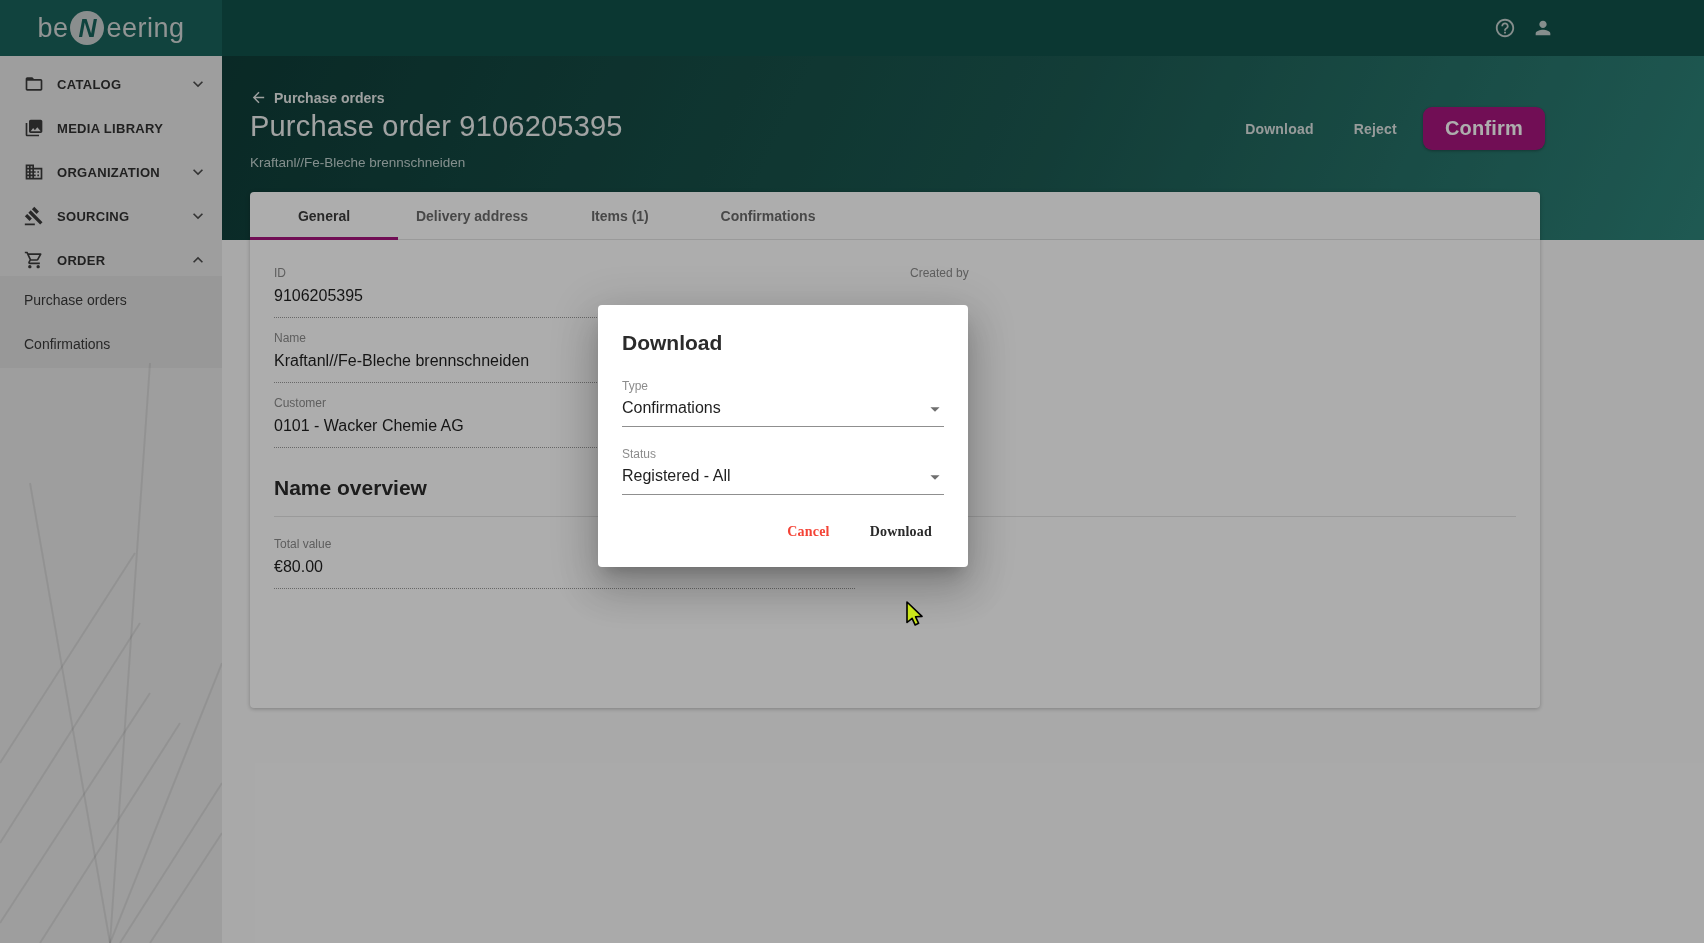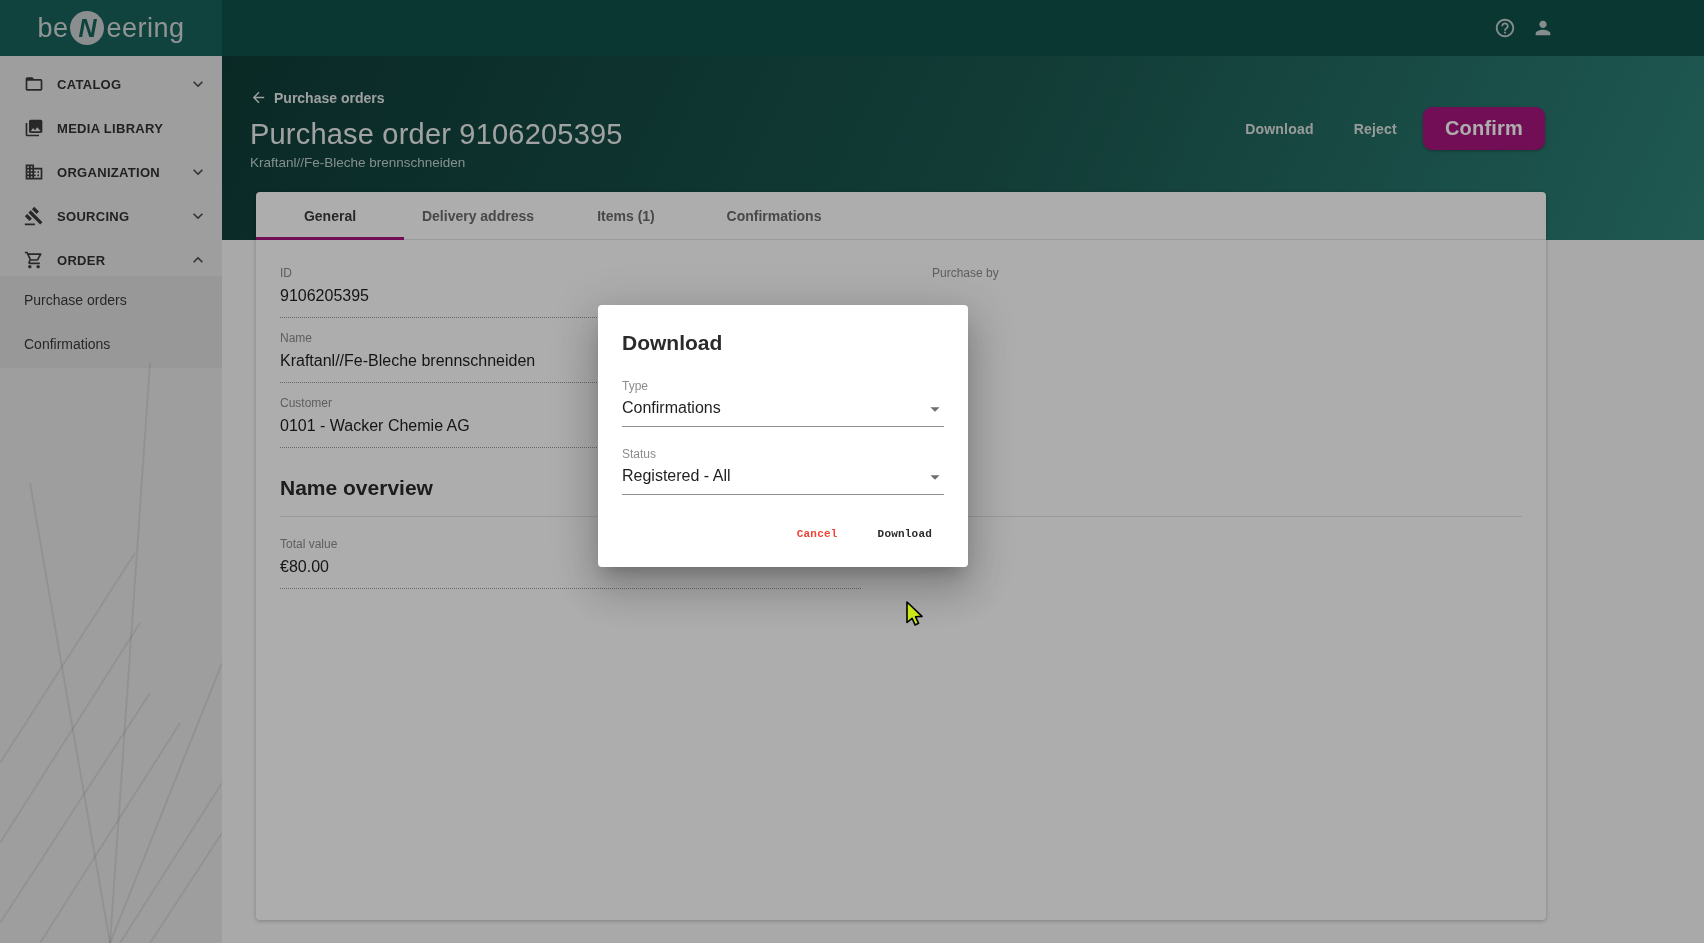--- a/index.html
+++ b/index.html
@@ -37,43 +37,43 @@
   .submenu { background:rgba(0,0,0,0.035); padding:2px 0; }
   .subnav-item { height:44px; display:flex; align-items:center; padding:0 24px;
     font-size:14px; color:#3a3a3a; cursor:pointer; }
 
   
   .main-header { position:absolute; left:222px; top:56px; width:1482px; height:184px;
     background:linear-gradient(115deg,#0f3d38 0%,#1c5a52 55%,#2e847a 100%); }
   .breadcrumb { position:absolute; left:28px; top:33px; display:flex; align-items:center;
     gap:7px; color:#e9edec; font-size:14px; font-weight:600; cursor:pointer; }
   .breadcrumb .back-ic { width:17px; height:17px; color:#e9edec; }
-  .page-title { position:absolute; left:28px; top:62px; font-size:29px; font-weight:400;
+  .page-title { position:absolute; left:28px; top:54px; font-size:29px; font-weight:400;
     color:#eef1f0; letter-spacing:0.2px; }
   .page-subtitle { position:absolute; left:28px; top:99px; font-size:13.5px;
     color:#c2d3d0; }
   .header-actions { position:absolute; right:159px; top:51px; display:flex;
     align-items:center; gap:12px; }
   .btn-text { background:none; border:none; font-family:inherit; font-size:14px;
     font-weight:600; color:#dfe5e4; padding:8px 14px; cursor:pointer; letter-spacing:0.2px; }
   .btn-confirm { background:#a7157e; color:#fff; border:none; border-radius:9px;
     font-family:inherit; font-size:20px; font-weight:600; padding:10px 22px;
     cursor:pointer; letter-spacing:0.2px; box-shadow:0 1px 3px rgba(0,0,0,0.3); }
 
   
-  .card { position:absolute; left:256px; top:192px; width:1290px; height:728px;
+  .card { position:absolute; left:250px; top:192px; width:1290px; height:516px;
     background:#fff; border-radius:4px; box-shadow:0 1px 4px rgba(0,0,0,0.25); z-index:6; }
   .tabbar { display:flex; height:48px; border-bottom:1px solid #e4e4e4; }
   .tab { width:148px; display:flex; align-items:center; justify-content:center;
     font-size:14px; font-weight:600; color:#6b6b6b; cursor:pointer; position:relative; }
   .tab.active { color:#3c3c3c; }
   .tab.active::after { content:""; position:absolute; left:0; right:0; bottom:-1px;
     height:3px; background:#a7157e; }
   .card-body { padding:26px 24px 0 24px; }
-  .field-row { display:flex; margin-bottom:13px;gap:16px; }
+  .field-row { display:flex; margin-bottom:13px; }
   .field { margin-bottom:0; }
   .field .f-label { font-size:12px; color:#8c8c8c; margin-bottom:7px; }
   .field .f-value { font-size:16px; color:#1f1f1f; padding-bottom:12px;
     border-bottom:1px dotted #9a9a9a; }
   .w-left { width:581px; }
   .w-right { width:330px; margin-left:55px; }
   .section-heading { font-size:21px; font-weight:600; color:#2b2b2b;
     margin:28px 0 16px 0; }
   .section-divider { border:none; border-top:1px solid #e4e4e4; margin:0 0 20px 0; }
 
@@ -85,21 +85,21 @@
                0 9px 46px 8px rgba(0,0,0,.12); }
   .dialog-title { font-size:21px; font-weight:600; color:#2b2b2b; margin-bottom:24px; }
   .select-field { position:relative; margin-bottom:20px; cursor:pointer; }
   .select-field .f-label { font-size:12px; color:#8c8c8c; margin-bottom:6px; }
   .select-field .f-value { font-size:16px; color:#1f1f1f; padding-bottom:9px;
     border-bottom:1px solid #8f8f8f; padding-right:26px; }
   .select-caret { position:absolute; right:-2px; bottom:7px; width:22px; height:22px;
     color:#6f6f6f; }
   .dialog-actions { position:absolute; right:24px; bottom:18px; display:flex;
     align-items:center; gap:16px; }
-  .dlg-btn { background:none; border:none; font-family:Liberation Mono, monospace; font-size:11px;
+  .dlg-btn { background:none; border:none; font-family:Liberation Serif, serif; font-size:14px;
     font-weight:700; padding:9px 12px; cursor:pointer; letter-spacing:0.2px; }
   .dlg-cancel { color:#f44336; }
   .dlg-download { color:#2a2a2a; }
 
   .cursor { position:absolute; left:903px; top:601px; z-index:200; pointer-events:none; }
 </style>
 </head>
 <body>
 
 <div class="topbar">
@@ -227,21 +227,21 @@
     <div class="tab">Items (1)</div>
     <div class="tab">Confirmations</div>
   </div>
   <div class="card-body">
     <div class="field-row">
       <div class="field w-left">
         <div class="f-label">ID</div>
         <div class="f-value">9106205395</div>
       </div>
       <div class="field w-right">
-        <div class="f-label">Purchase by</div>
+        <div class="f-label">Created by</div>
       </div>
     </div>
     <div class="field-row">
       <div class="field w-left">
         <div class="f-label">Name</div>
         <div class="f-value">Kraftanl//Fe-Bleche brennschneiden</div>
       </div>
     </div>
     <div class="field-row">
       <div class="field w-left">

